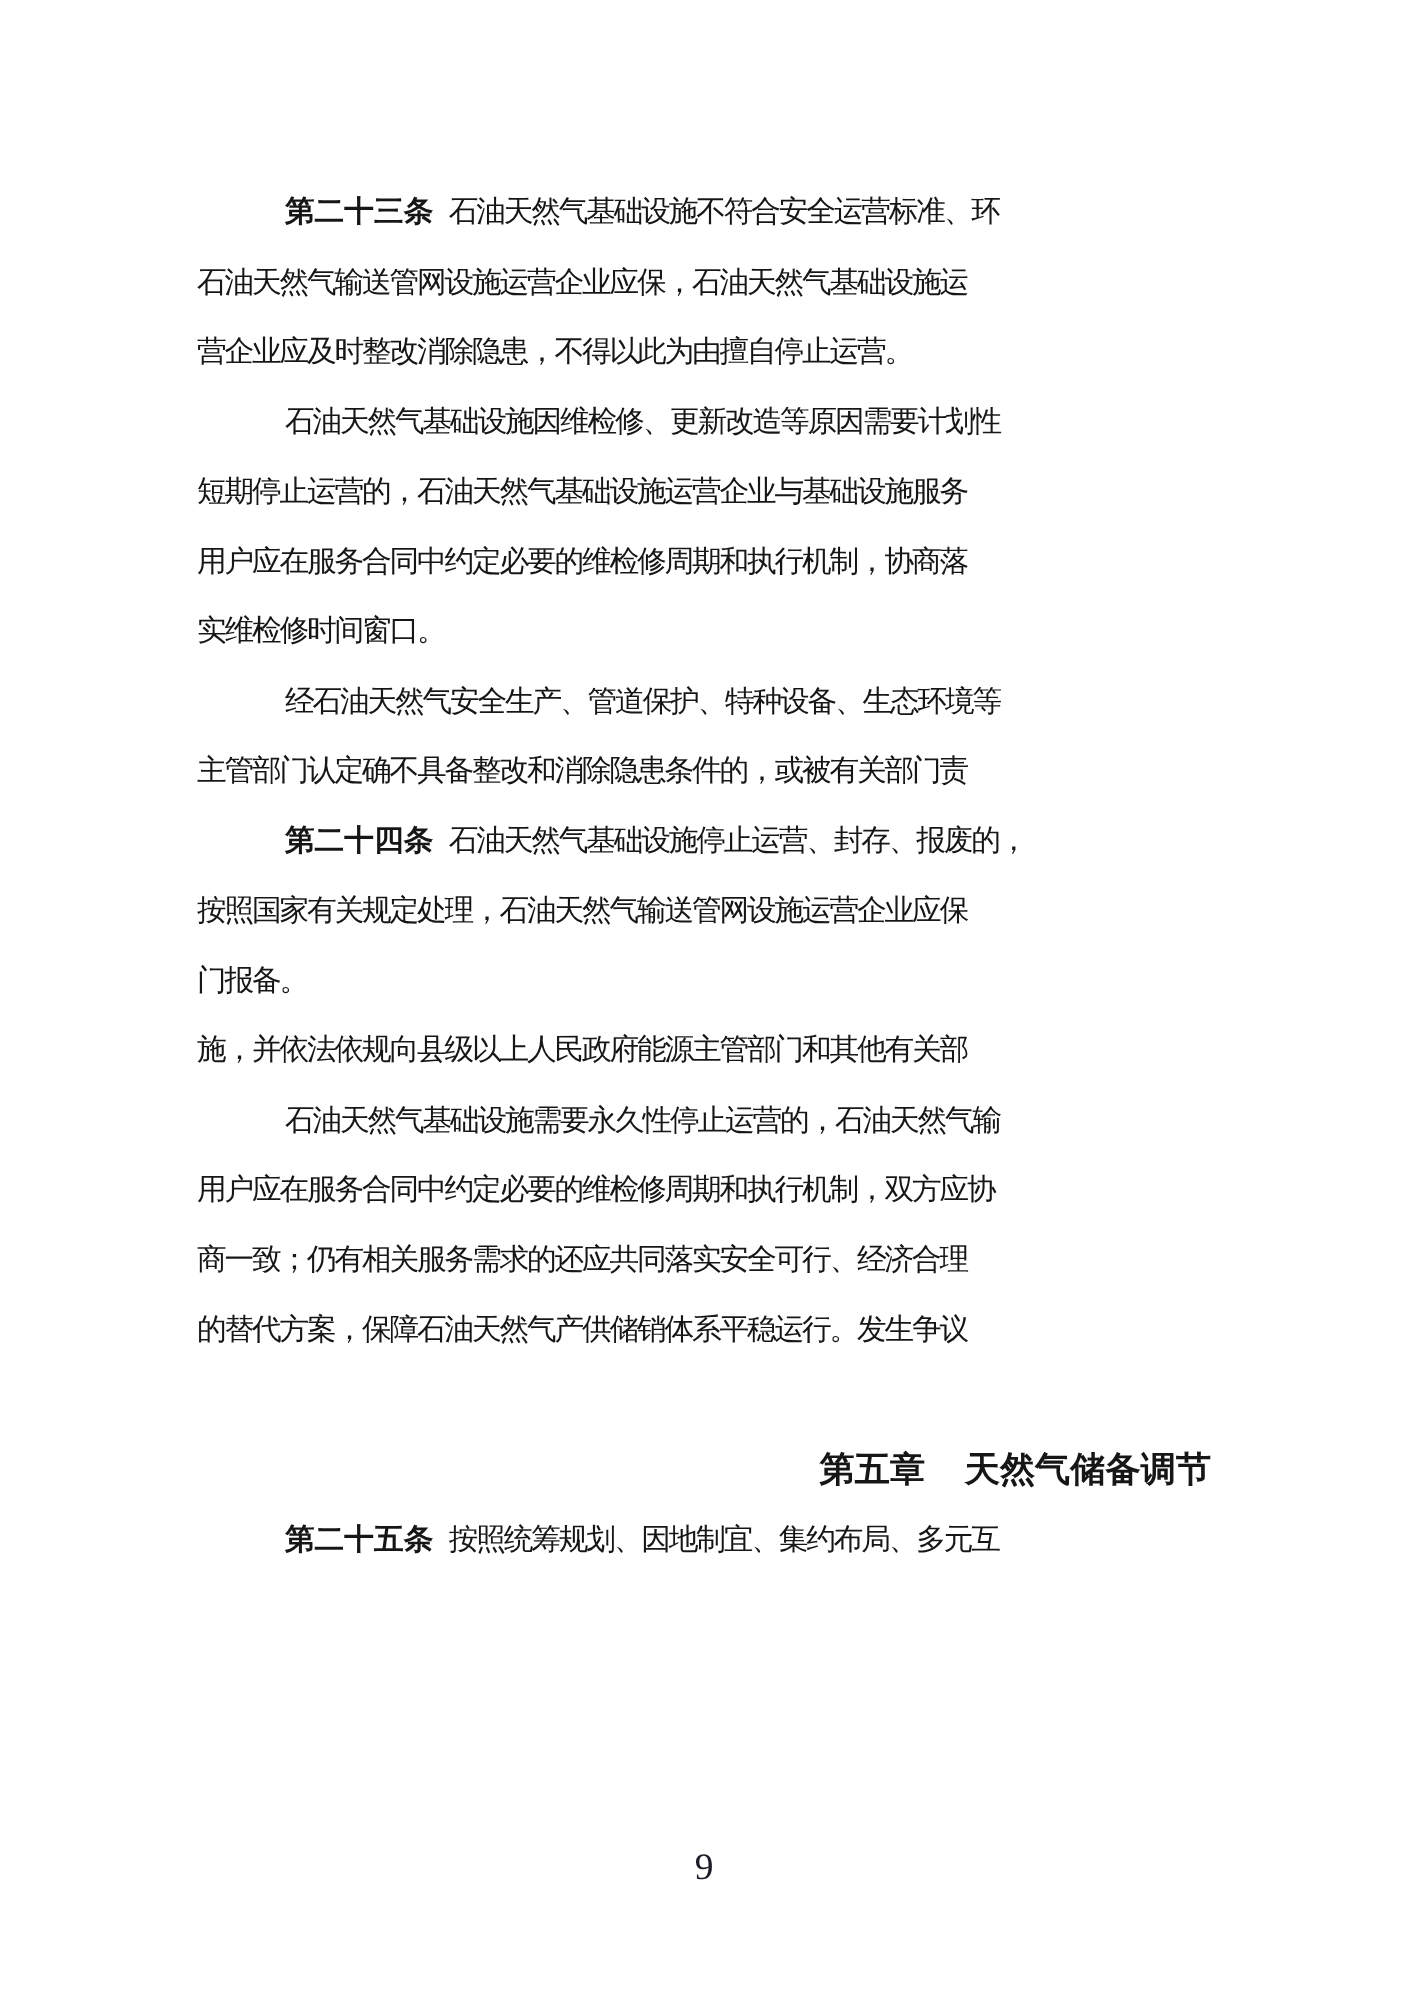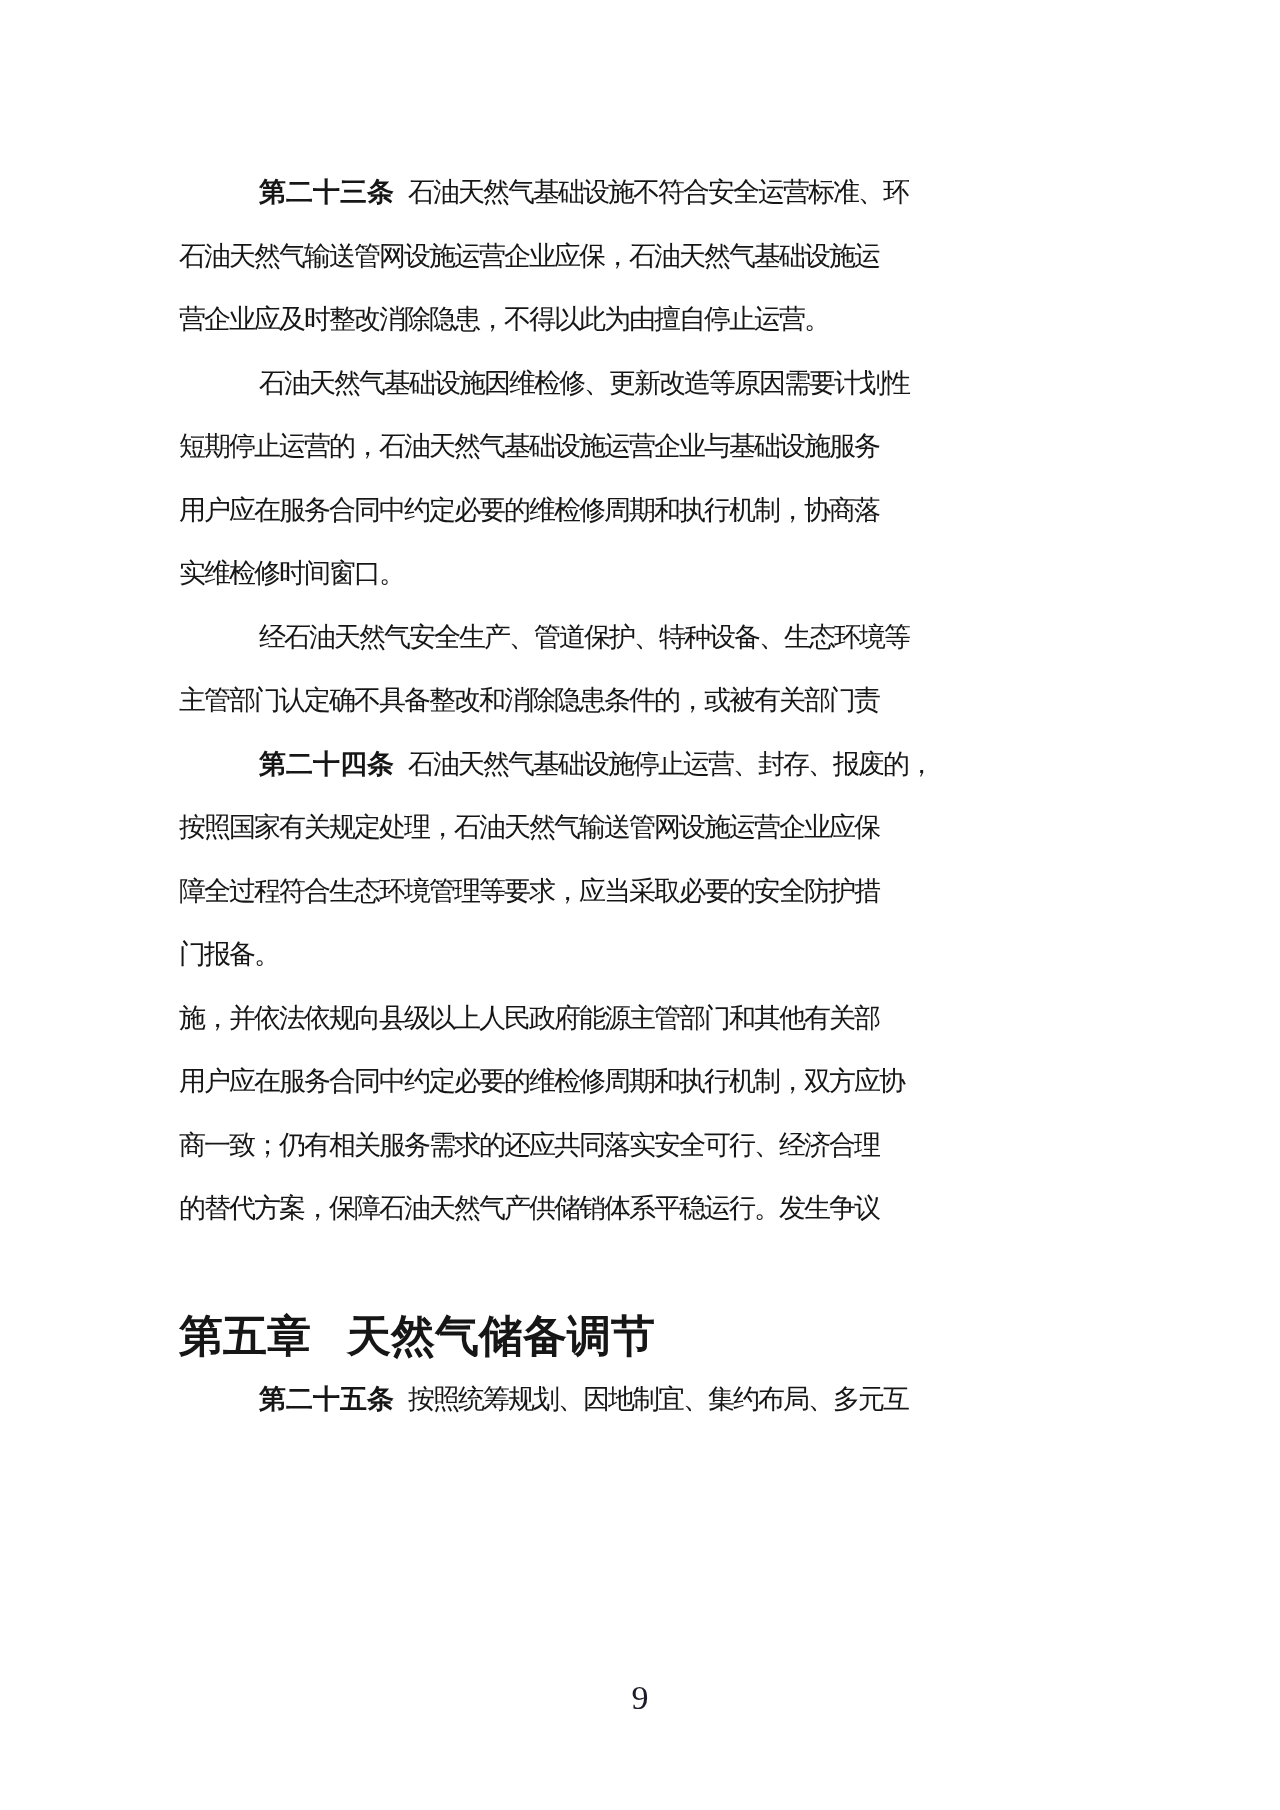--- a/index.html
+++ b/index.html
@@ -39,25 +39,25 @@
   .article-label {
     font-weight: 700;
     font-family: "Liberation Sans", "Liberation Serif", sans-serif;
     margin-right: 14px;
     letter-spacing: 0;
   }
   .spacer {
     height: 63.5px;
   }
   .heading-line {
-    text-align: left;
+    text-align: right;
     text-indent: 0;
     font-weight: 700;
     font-family: "Liberation Sans", "Liberation Serif", sans-serif;
-    font-size: 44px;
+    font-size: 32px;
     letter-spacing: 0;
   }
   .heading-gap {
     display: inline-block;
     width: 36px;
   }
   .page-number {
     position: absolute;
     top: 1678px;
     left: 0;
@@ -83,24 +83,24 @@
     <p class="line indent">石油天然气基础设施因维检修、更新改造等原因需要计划性</p>
     <p class="line">短期停止运营的，石油天然气基础设施运营企业与基础设施服务</p>
     <p class="line">用户应在服务合同中约定必要的维检修周期和执行机制，协商落</p>
     <p class="line">实维检修时间窗口。</p>
 
     <p class="line indent">经石油天然气安全生产、管道保护、特种设备、生态环境等</p>
     <p class="line">主管部门认定确不具备整改和消除隐患条件的，或被有关部门责</p>
 
     <p class="line indent"><span class="article-label">第二十四条</span><span>石油天然气基础设施停止运营、封存、报废的，</span></p>
     <p class="line">按照国家有关规定处理，石油天然气输送管网设施运营企业应保</p>
-    <p class="line">障全过程符合生态环境管理等要求，应当采取必要的安全防护措</p>
     <p class="line">门报备。</p>
     <p class="line">施，并依法依规向县级以上人民政府能源主管部门和其他有关部</p>
 
+    <p class="line indent">石油天然气基础设施需要永久性停止运营的，石油天然气输</p>
     <p class="line">用户应在服务合同中约定必要的维检修周期和执行机制，双方应协</p>
     <p class="line">商一致；仍有相关服务需求的还应共同落实安全可行、经济合理</p>
     <p class="line">的替代方案，保障石油天然气产供储销体系平稳运行。发生争议</p>
 
     <div class="spacer"></div>
 
     <p class="line heading-line"><span>第五章</span><span class="heading-gap"></span><span>天然气储备调节</span></p>
 
     <p class="line indent"><span class="article-label">第二十五条</span><span>按照统筹规划、因地制宜、集约布局、多元互</span></p>
 

